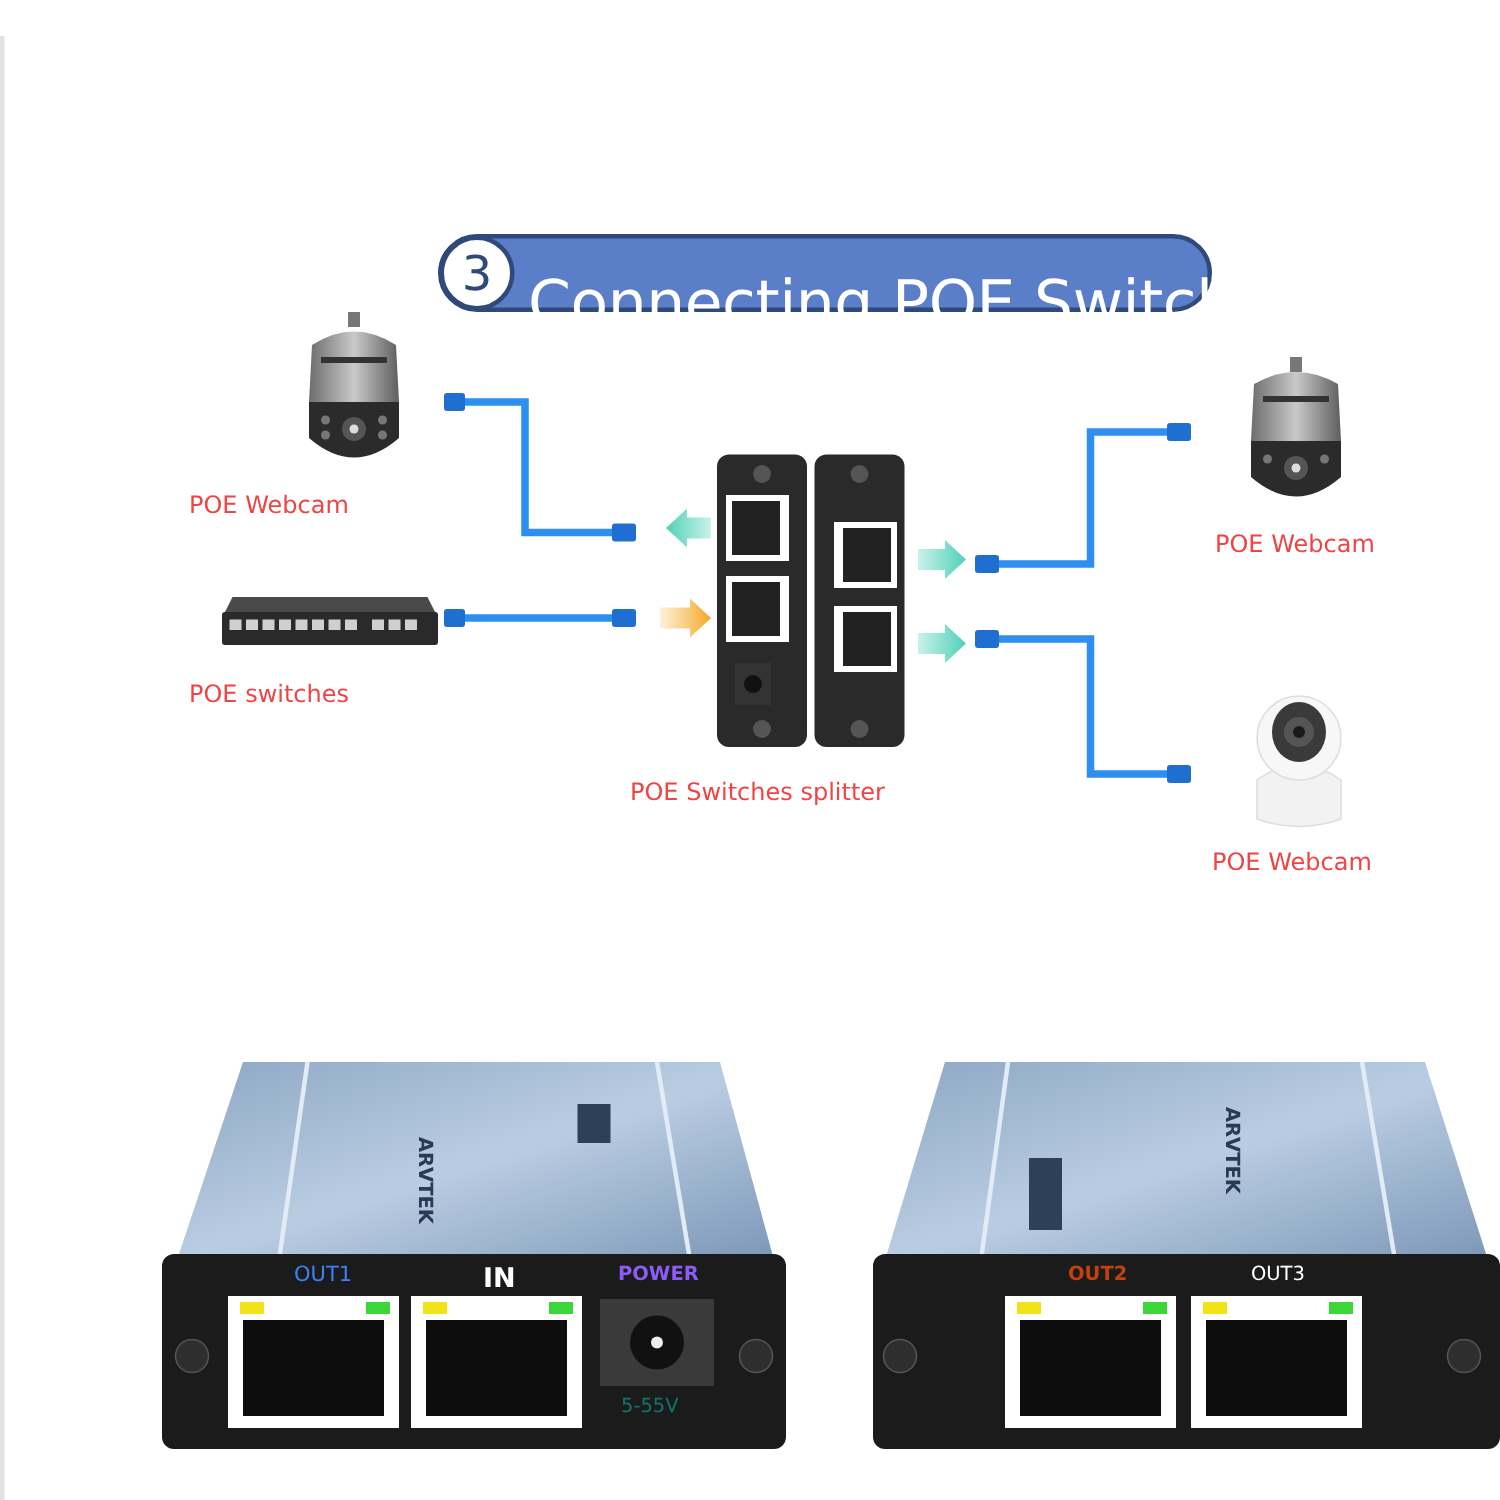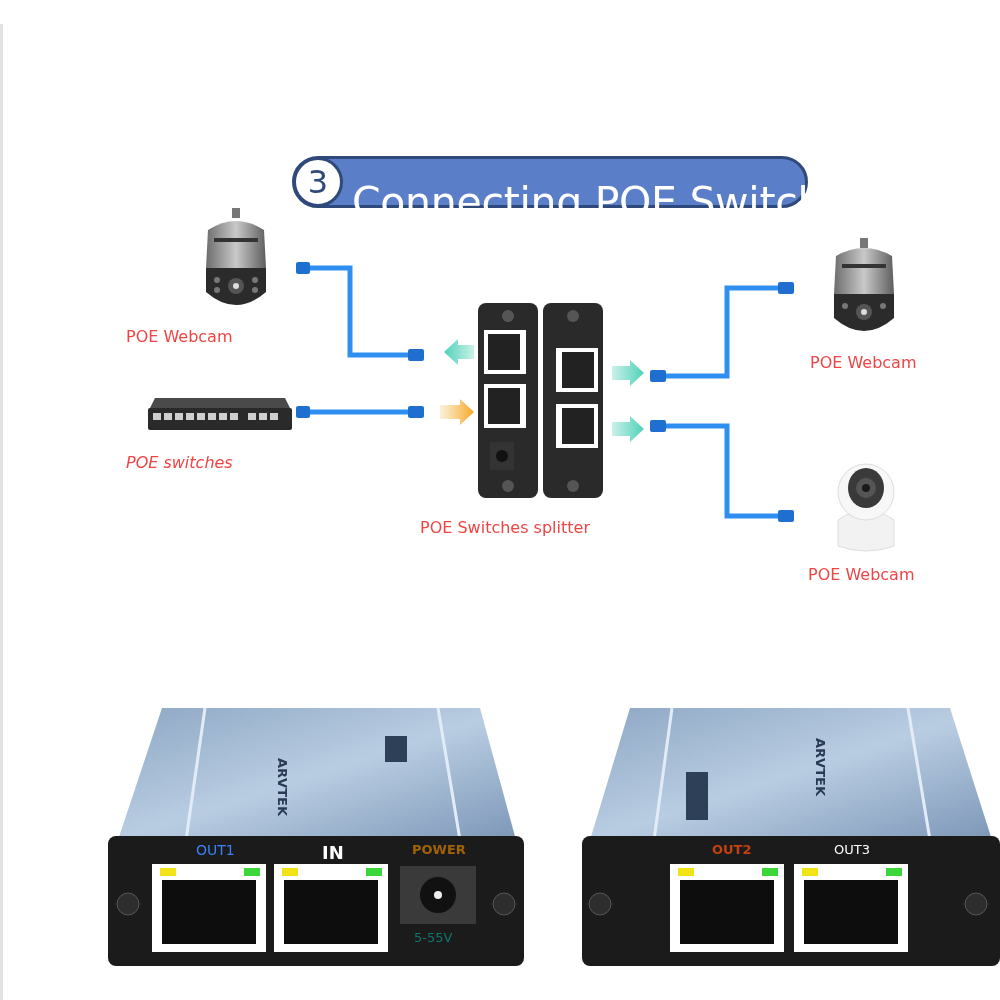--- a/index.html
+++ b/index.html
@@ -190,26 +190,26 @@
       <rect x="762" y="868" width="16" height="8" fill="#3ad63a"></rect>
     <rect x="794" y="864" width="114" height="88" fill="#ffffff"></rect>
     <rect x="804" y="880" width="94" height="64" fill="#0d0d0d"></rect>
     <rect x="802" y="868" width="16" height="8" fill="#f2e318"></rect>
       <rect x="886" y="868" width="16" height="8" fill="#3ad63a"></rect>
     <rect x="686" y="772" width="22" height="48" fill="#2e4058"></rect>
   </g>
 </svg>
 
 <div class="abs label" style="left:126px;top:327px;">POE Webcam</div>
-<div class="abs label" style="left:126px;top:453px;font-style:italic;">POE switches</div>
+<div class="abs label" style="left:126px;top:453px;">POE switches</div>
 <div class="abs label" style="left:420px;top:518px;">POE Switches splitter</div>
 <div class="abs label" style="left:810px;top:353px;">POE Webcam</div>
 <div class="abs label" style="left:808px;top:565px;">POE Webcam</div>
 
 <div class="abs" style="left:290px;top:758px;transform:rotate(90deg);transform-origin:left top;color:#2a3a55;font-size:13px;font-weight:bold;">ARVTEK</div>
 <div class="abs" style="left:196px;top:842px;color:#3b82f6;font-size:14px;font-weight:normal;">OUT1</div>
 <div class="abs" style="left:322px;top:842px;color:#fff;font-size:18px;font-weight:bold;">IN</div>
-<div class="abs" style="left:412px;top:842px;color:#a16207;font-size:13px;font-weight:bold;">POWER</div>
+<div class="abs" style="left:412px;top:842px;color:#8b5cf6;font-size:13px;font-weight:bold;">POWER</div>
 <div class="abs" style="left:414px;top:930px;color:#0f766e;font-size:13px;font-weight:normal;">5-55V</div>
 
 <div class="abs" style="left:828px;top:738px;transform:rotate(90deg);transform-origin:left top;color:#2a3a55;font-size:13px;font-weight:bold;">ARVTEK</div>
 <div class="abs" style="left:712px;top:842px;color:#c2410c;font-size:13px;font-weight:bold;">OUT2</div>
 <div class="abs" style="left:834px;top:842px;color:#fff;font-size:13px;font-weight:normal;">OUT3</div>
 
 </body></html>

